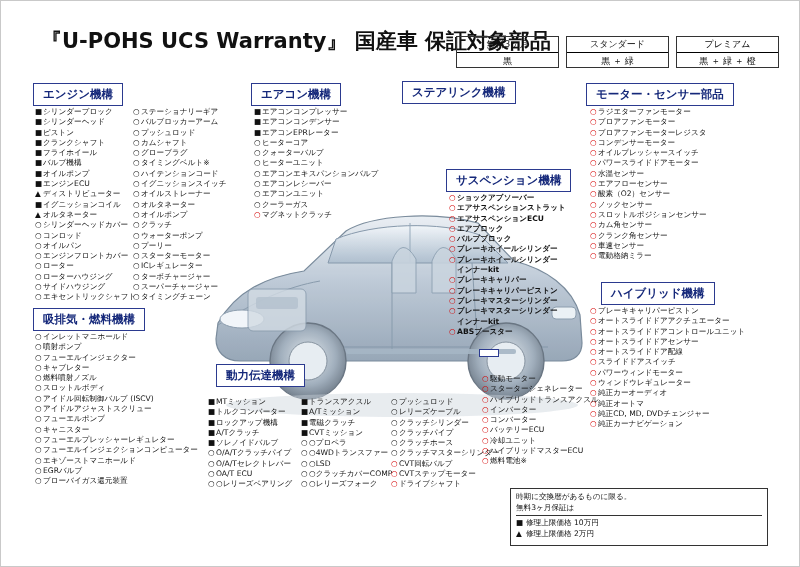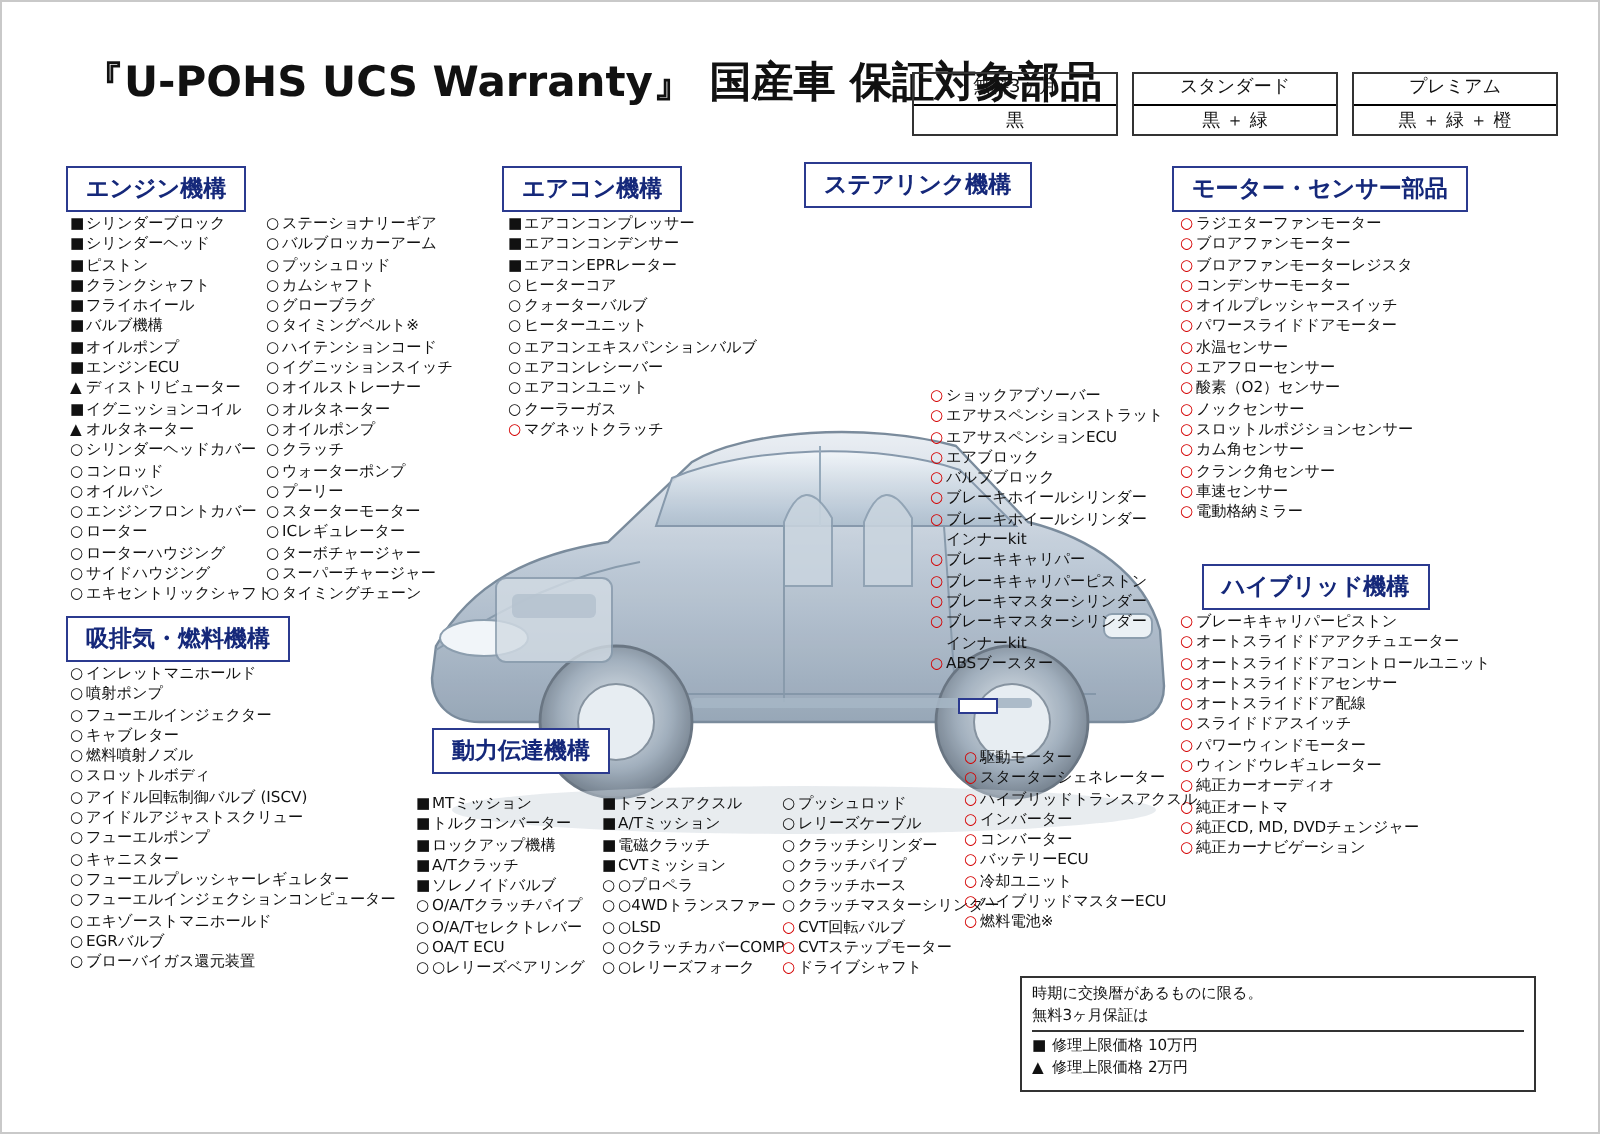--- a/index.html
+++ b/index.html
@@ -233,21 +233,22 @@
       <span class="it"><span class="m k-rsq" style="color: rgb(212, 0, 0);">○</span><span>エアフローセンサー</span></span>
       <span class="it"><span class="m k-rsq" style="color: rgb(212, 0, 0);">○</span><span>酸素（O2）センサー</span></span>
       <span class="it"><span class="m k-rsq" style="color: rgb(212, 0, 0);">○</span><span>ノックセンサー</span></span>
       <span class="it"><span class="m k-rsq" style="color: rgb(212, 0, 0);">○</span><span>スロットルポジションセンサー</span></span>
       <span class="it"><span class="m k-rsq" style="color: rgb(212, 0, 0);">○</span><span>カム角センサー</span></span>
       <span class="it"><span class="m k-rsq" style="color: rgb(212, 0, 0);">○</span><span>クランク角センサー</span></span>
       <span class="it"><span class="m k-rsq" style="color: rgb(212, 0, 0);">○</span><span>車速センサー</span></span>
       <span class="it"><span class="m k-rsq" style="color: rgb(212, 0, 0);">○</span><span>電動格納ミラー</span></span>
     </div>
 
-  <div class="list" id="list-suspension" style="left:464px;top:192px;">
+  <div class="sec-title" style="left:445px;top:168px;">サスペンション機構</div>
+  <div class="list" id="list-suspension" style="left:448px;top:192px;font-weight:bold;">
       <span class="it"><span class="m k-rsq" style="color: rgb(212, 0, 0);">○</span><span>ショックアブソーバー</span></span>
       <span class="it"><span class="m k-rsq" style="color: rgb(212, 0, 0);">○</span><span>エアサスペンションストラット</span></span>
       <span class="it"><span class="m k-rsq" style="color: rgb(212, 0, 0);">○</span><span>エアサスペンションECU</span></span>
       <span class="it"><span class="m k-rsq" style="color: rgb(212, 0, 0);">○</span><span>エアブロック</span></span>
       <span class="it"><span class="m k-rsq" style="color: rgb(212, 0, 0);">○</span><span>バルブブロック</span></span>
       <span class="it"><span class="m k-rsq" style="color: rgb(212, 0, 0);">○</span><span>ブレーキホイールシリンダー</span></span>
       <span class="it"><span class="m k-rsq" style="color: rgb(212, 0, 0);">○</span><span>ブレーキホイールシリンダー</span></span>
       <span class="it"><span class="m k-sq" style="color: rgb(17, 17, 17);"></span><span>インナーkit</span></span>
       <span class="it"><span class="m k-rsq" style="color: rgb(212, 0, 0);">○</span><span>ブレーキキャリパー</span></span>
       <span class="it"><span class="m k-rsq" style="color: rgb(212, 0, 0);">○</span><span>ブレーキキャリパーピストン</span></span>

